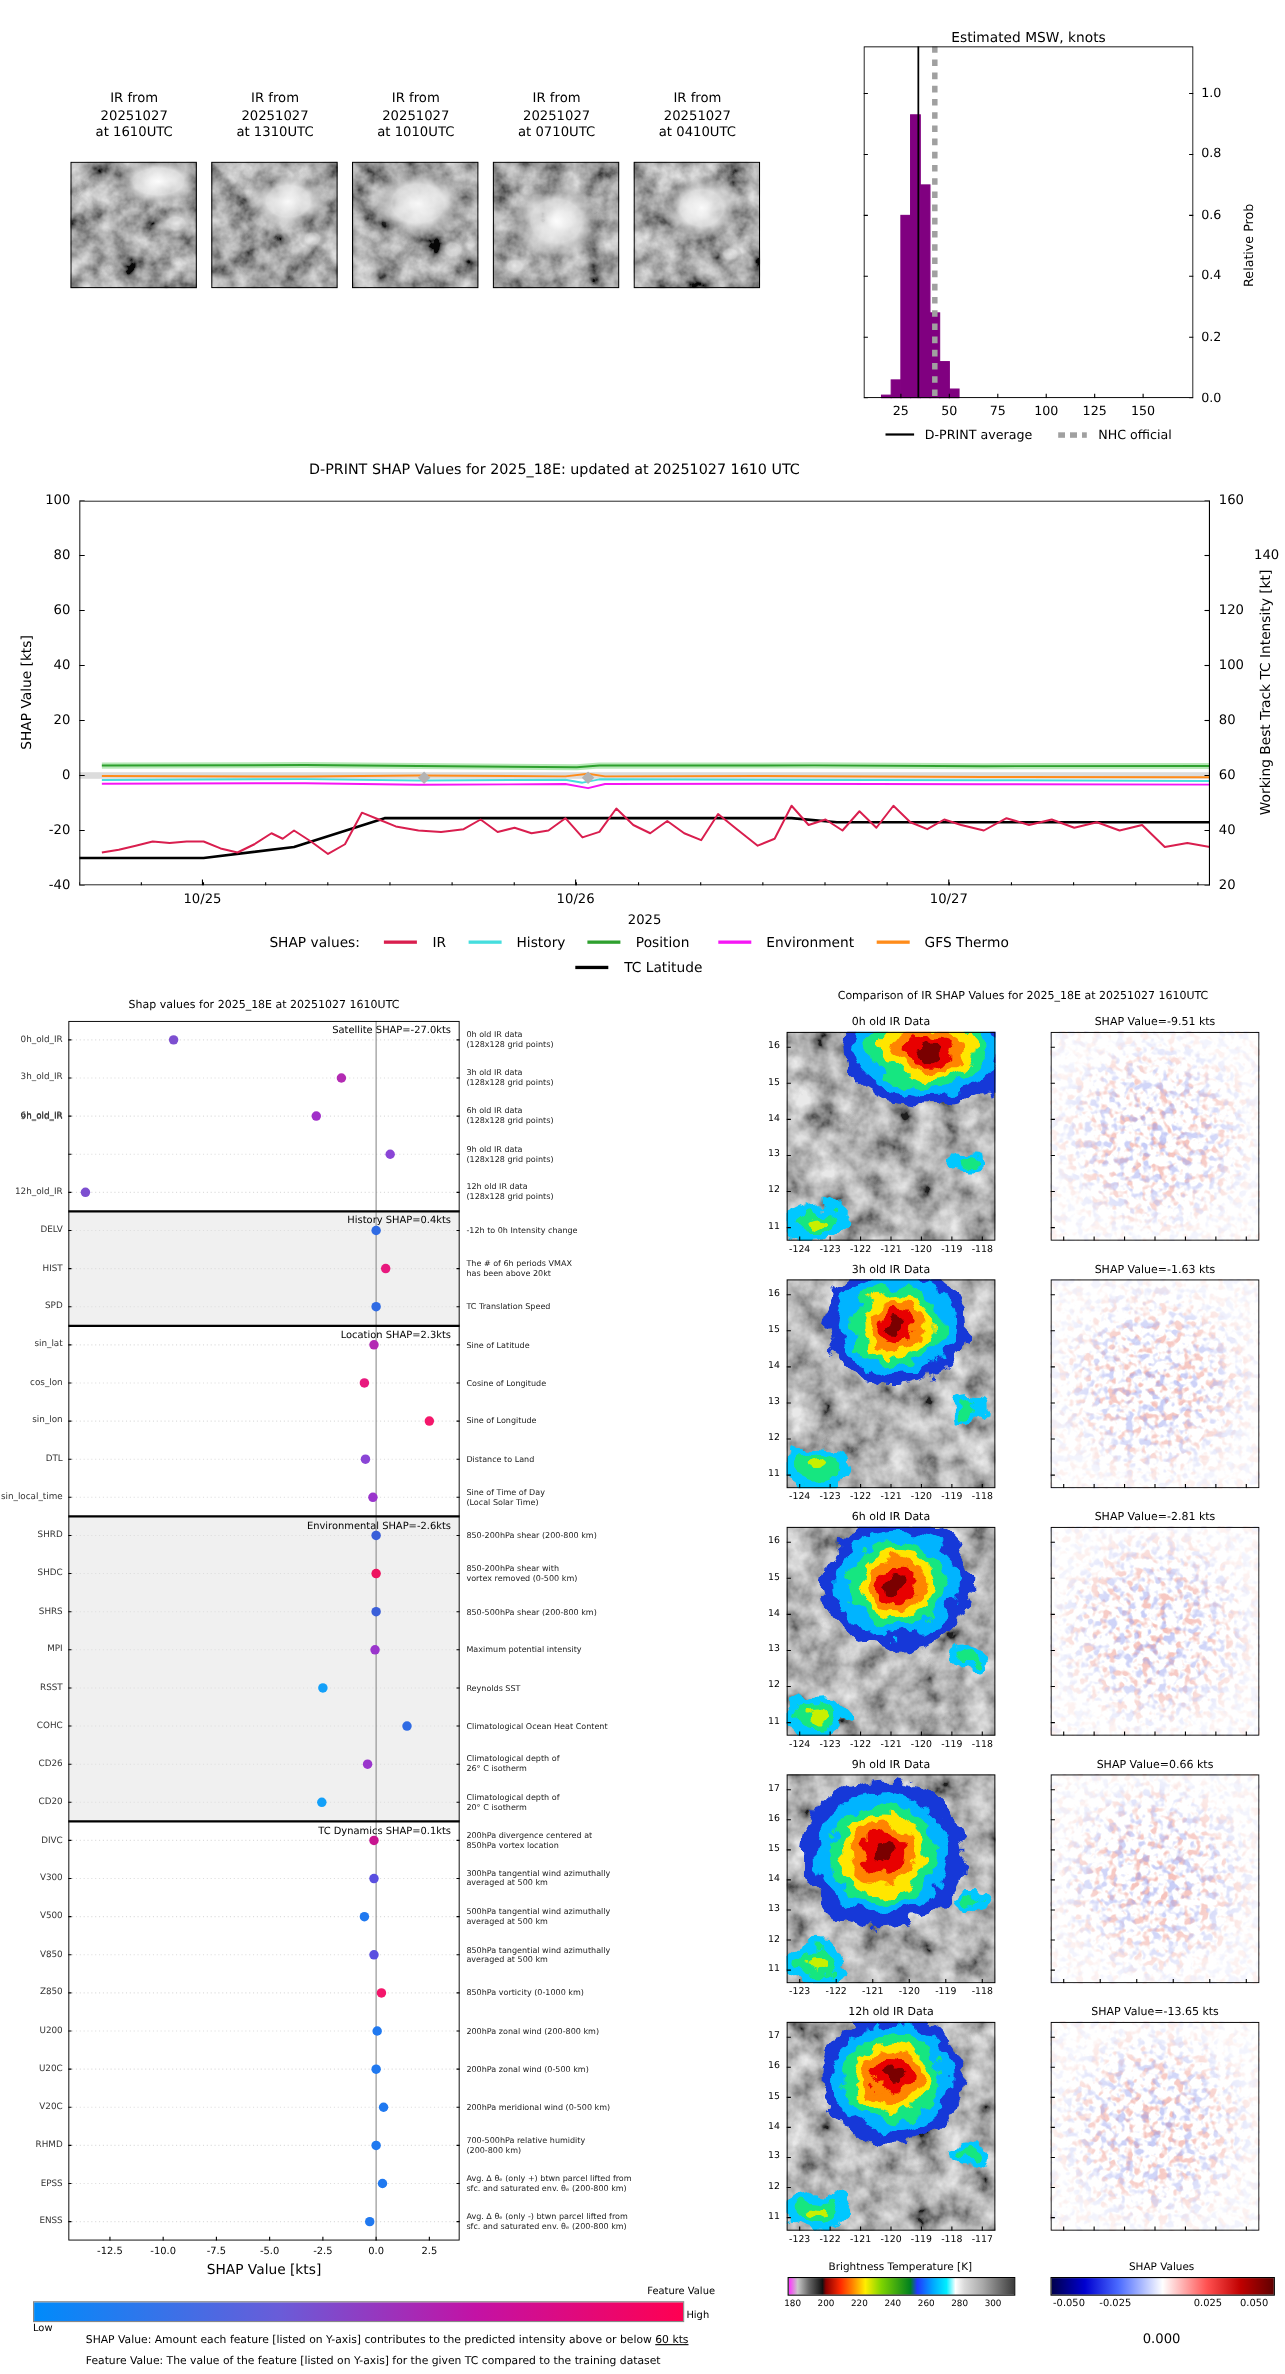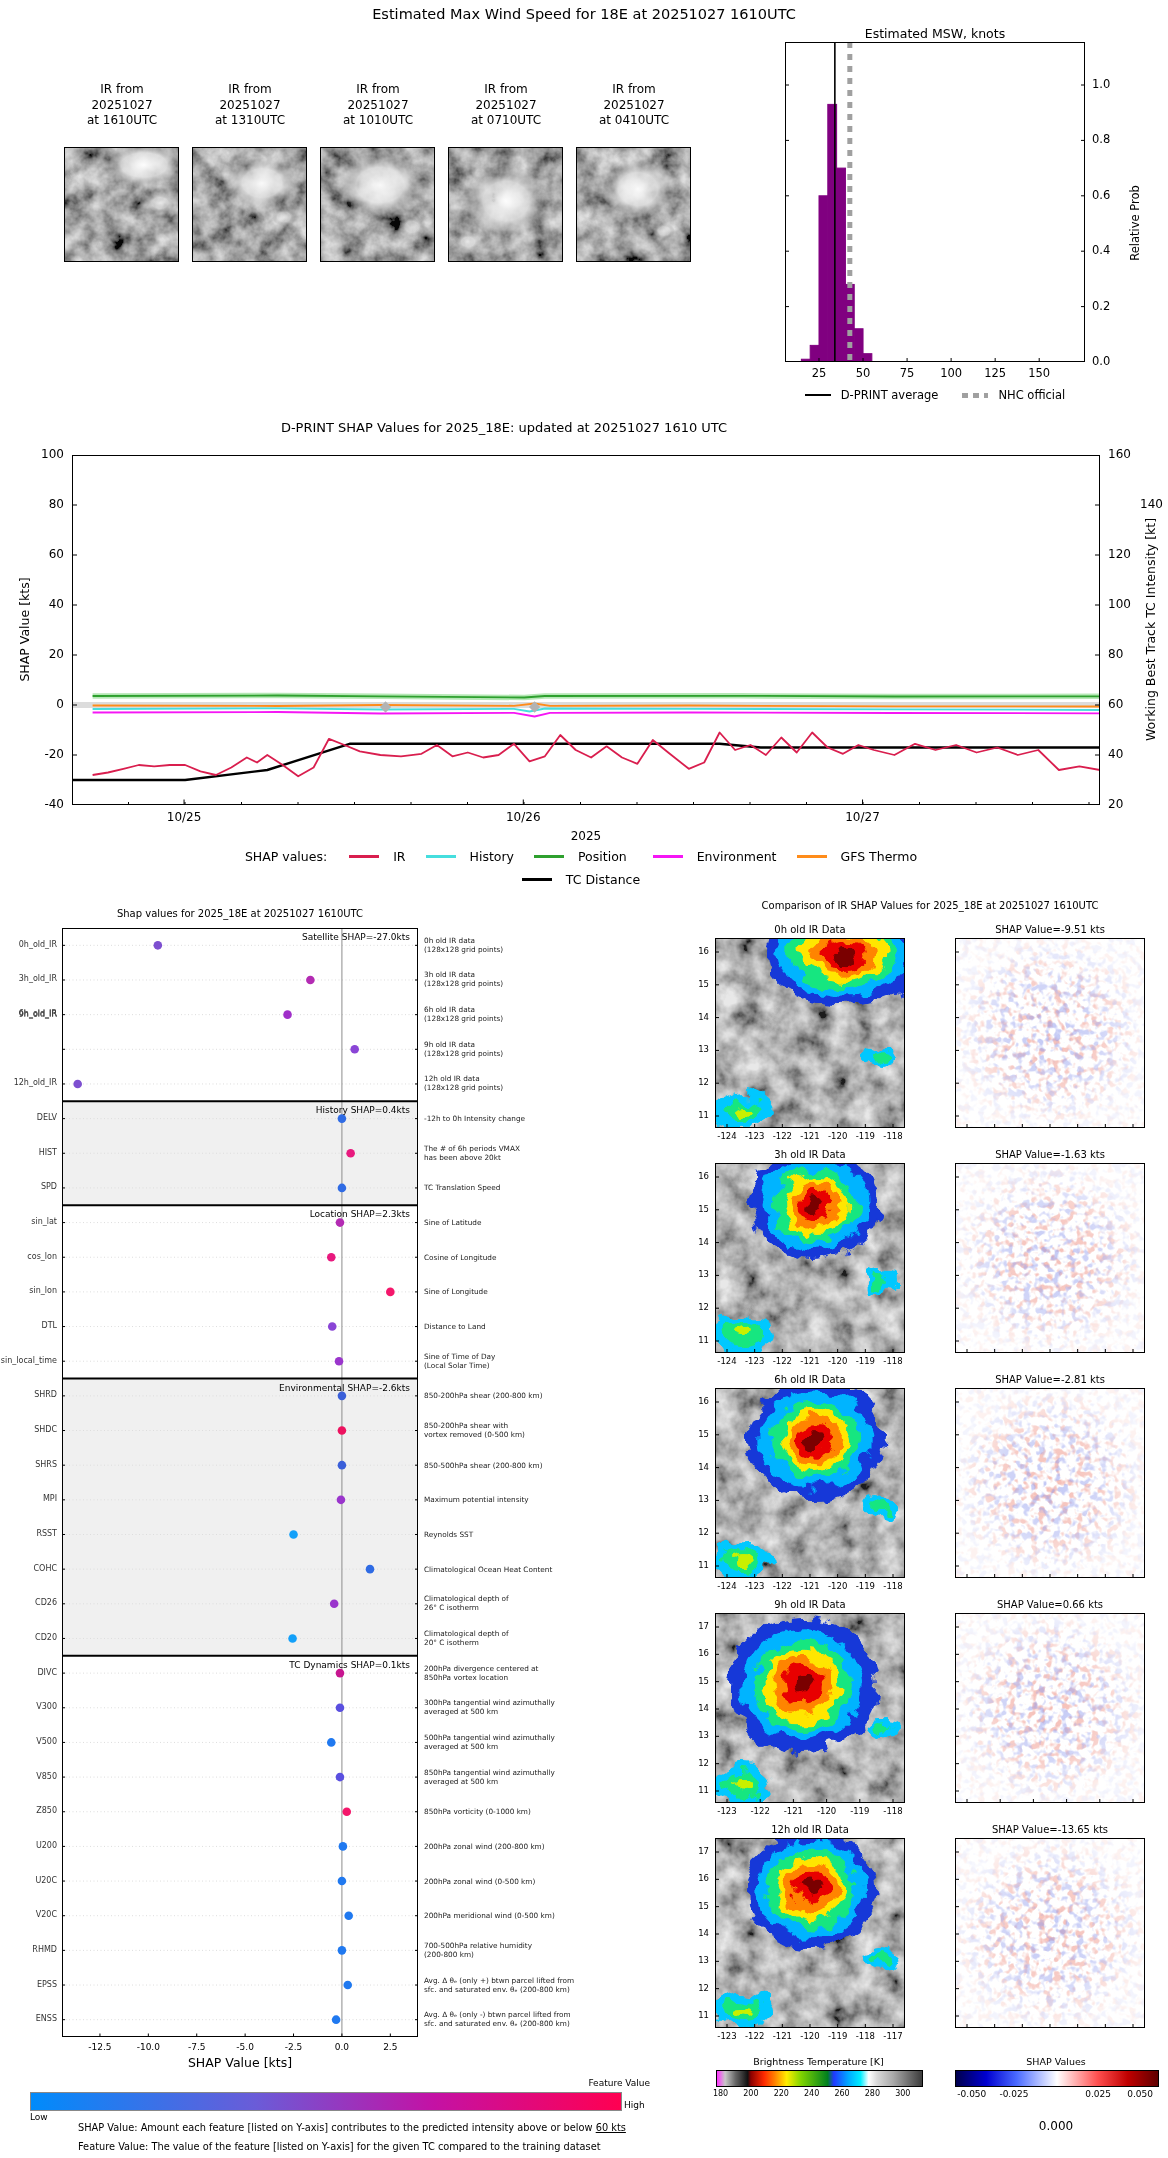--- a/index.html
+++ b/index.html
@@ -10,21 +10,20 @@
   .rgt{text-align:right;}
   .vlab{transform:rotate(-90deg);transform-origin:center;white-space:nowrap;text-align:center;}
   .ul{text-decoration:underline;}
   .nw{white-space:nowrap;}
   svg{display:block;}
 </style>
 </head>
 <body>
 
 <div id="fig">
-  <div class="abs ctr" style="left:0;top:6px;width:1168px;font-size:14.5px;">Estimated Max Wind Speed for 18E at 20251027 1610UTC</div>
 
   <div id="thumbs" class="abs" style="left:0;top:0;">
       <div class="abs ctr" style="left: 57px; top: 82px; width: 130px; font-size: 12px; line-height: 15.5px;">
         <div class="abs" style="position: static;">IR from</div>
         <div class="abs" style="position: static;">20251027</div>
         <div class="abs" style="position: static;">at 1610UTC</div>
       </div>
       <svg width="115" height="115" viewBox="0 0 115 115" class="abs" style="left: 64px; top: 147px;">
         <defs>
           <filter id="thg0" x="-5%" y="-5%" width="110%" height="110%">
@@ -272,21 +271,21 @@
         <div class="abs" style="position: static; margin-right: 6px;">History</div>
         <div class="abs" style="width: 30px; height: 3px; background: rgb(46, 160, 46); flex: 0 0 auto; position: static;"></div>
         <div class="abs" style="position: static; margin-right: 12px; text-align: right;">Position</div>
         <div class="abs" style="width: 30px; height: 3px; background: rgb(245, 22, 245); flex: 0 0 auto; position: static;"></div>
         <div class="abs" style="position: static; margin-right: 6px;">Environment</div>
         <div class="abs" style="width: 30px; height: 3px; background: rgb(255, 140, 26); flex: 0 0 auto; position: static;"></div>
         <div class="abs" style="position: static; margin-right: 6px;">GFS Thermo</div>
       </div>
       <div class="abs" style="left: 0px; top: 872px; width: 1168px; display: flex; justify-content: center; align-items: center; gap: 14px; font-size: 12.5px;">
         <div class="abs" style="width: 30px; height: 3px; background: rgb(0, 0, 0); flex: 0 0 auto; position: static;"></div>
-        <div class="abs" style="position: static; margin-right: 6px;">TC Distance</div>
+        <div class="abs" style="position: static; margin-right: 6px;">TC Latitude</div>
       </div>
     </div>
   <div id="dot" class="abs" style="left:0;top:0;">
       <div class="abs ctr" style="left: 62px; top: 908px; width: 356px; font-size: 10px;">Shap values for 2025_18E at 20251027 1610UTC</div>
       <svg width="356" height="1109" viewBox="0 0 356 1109" class="abs" style="left: 62px; top: 928px;">
         <rect x="0" y="173.28125" width="356" height="103.96875" fill="#f0f0f0"></rect>
         <rect x="0" y="450.53125" width="356" height="277.25" fill="#f0f0f0"></rect>
         <line x1="0" y1="17.328125" x2="356" y2="17.328125" stroke="#dddddd" stroke-dasharray="1 2.5"></line>
         <line x1="0" y1="17.328125" x2="3" y2="17.328125" stroke="#000"></line>
         <line x1="353" y1="17.328125" x2="356" y2="17.328125" stroke="#000"></line>

